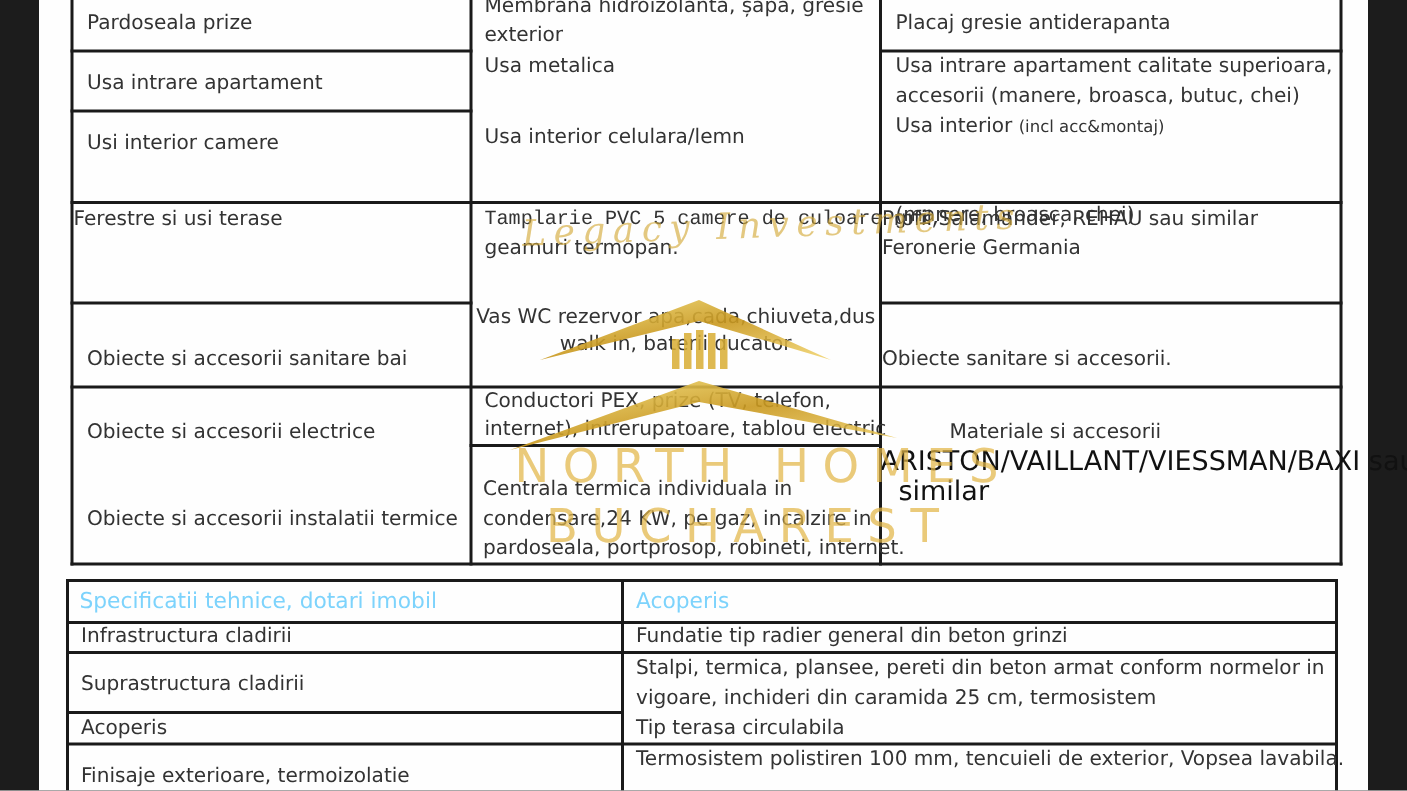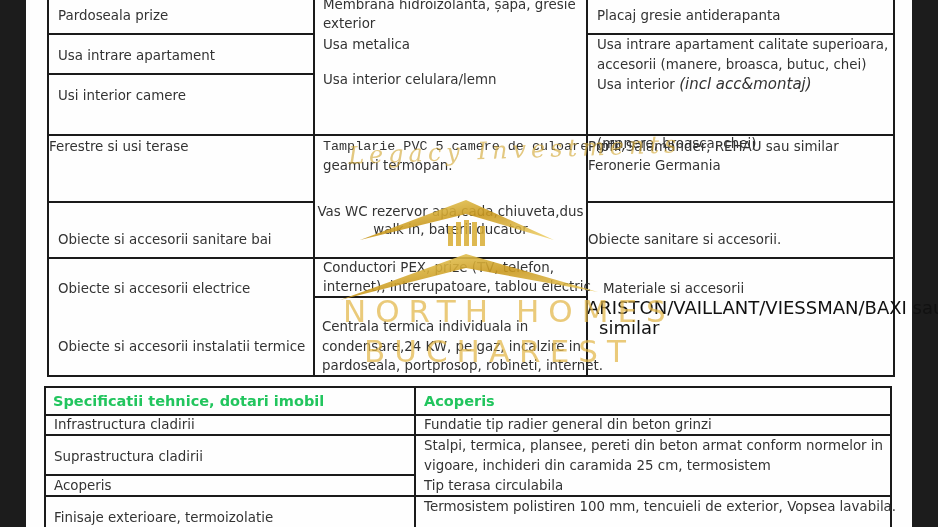--- a/index.html
+++ b/index.html
@@ -9,23 +9,23 @@
     font-family:"DejaVu Sans","Liberation Sans",sans-serif;
     color:#2a2a2a;
   }
   .page {
     position:absolute; left:26px; top:0; width:886px; height:527px;
     background:#fefefe;
   }
   .abs { position:absolute; }
   .line { position:absolute; background:#1a1a1a; }
   .txt { position:absolute; font-size:13.4px; line-height:19.5px; white-space:nowrap; color:#333; }
-  .small { font-size:15px;font-style:italic; }
+  .small { font-size:11px; }
   .dark { color:#111; font-size:18px; }
-  .bold { font-weight:bold; color:#22c55e; font-size:14.5px; }
+  .bold { font-weight:normal; color:#7dd3fc; font-size:14.5px; }
   .center { text-align:center; }
   .wm-script {
     position:absolute; left:348px; top:136px;
     font-family:"DejaVu Serif",serif; font-style:italic;
     font-size:24px; letter-spacing:5px; color:rgba(212,170,60,0.65);
     transform:rotate(-2deg); white-space:nowrap;
   }
   .wm-big {
     position:absolute; font-family:"DejaVu Sans",sans-serif;
     font-size:31px; letter-spacing:9px; color:rgba(226,182,70,0.72);
@@ -61,42 +61,42 @@
 <div class="txt" style="left:323px; top:-5px;">Membrana hidroizolanta, șapă, gresie</div>
 <div class="txt" style="left:323px; top:14px;">exterior</div>
 <div class="txt" style="left:597px; top:6px;">Placaj gresie antiderapanta</div>
 
 <div class="txt" style="left:58px; top:46px;">Usa intrare apartament</div>
 <div class="txt" style="left:323px; top:35px;">Usa metalica</div>
 <div class="txt" style="left:597px; top:35px;">Usa intrare apartament calitate superioara,</div>
 <div class="txt" style="left:597px; top:55px;">accesorii (manere, broasca, butuc, chei)</div>
 
 <div class="txt" style="left:58px; top:86px;">Usi interior camere</div>
-<div class="txt" style="left:323px; top:70px;">Usa interior celulara/lemn</div>
+<div class="txt" style="left:323px; top:82px;">Usa interior celulara/lemn</div>
 <div class="txt" style="left:597px; top:75px;">
   <span>Usa interior</span>
   <span class="small">(incl acc&amp;montaj)</span>
 </div>
 <div class="txt" style="left:597px; top:94px;margin-top:40px;">(manere, broasca, chei)</div>
 
 <div class="txt" style="left:49px; top:137px;">Ferestre si usi terase</div>
 <div class="txt" style="left:323px; top:137px;font-family:Liberation Mono, monospace;">Tamplarie PVC 5 camere de culoare gri,</div>
 <div class="txt" style="left:323px; top:156px;">geamuri termopan.</div>
 <div class="txt" style="left:588px; top:137px;">Profil Salamander, REHAU sau similar</div>
 <div class="txt" style="left:588px; top:156px;">Feronerie Germania</div>
 
 <div class="txt" style="left:58px; top:230px;">Obiecte si accesorii sanitare bai</div>
 <div class="txt center" style="left:315px; top:202px; width:271px;">Vas WC  rezervor apa,cada,chiuveta,dus</div>
 <div class="txt center" style="left:315px; top:220px; width:271px;">walk in, baterii ducator</div>
 <div class="txt" style="left:588px; top:230px;">Obiecte sanitare si accesorii.</div>
 
 <div class="txt" style="left:58px; top:279px;">Obiecte si accesorii electrice</div>
 <div class="txt" style="left:323px; top:258px;">Conductori PEX, prize (TV, telefon,</div>
 <div class="txt" style="left:323px; top:277px;">internet), intrerupatoare, tablou electric</div>
-<div class="txt" style="left:603px; top:279px;">Materiale si accesorii</div>
+<div class="txt" style="left:633px; top:279px;">Materiale si accesorii</div>
 <div class="txt dark" style="left:587px; top:298px;">ARISTON/VAILLANT/VIESSMAN/BAXI sau</div>
 <div class="txt dark" style="left:587px; top:318px;margin-left:12px;">similar</div>
 
 <div class="txt" style="left:58px; top:337px;">Obiecte si accesorii instalatii termice</div>
 <div class="txt" style="left:322px; top:317px;">Centrala termica individuala in</div>
 <div class="txt" style="left:322px; top:337px;">condensare,24 KW, pe gaz, incalzire in</div>
 <div class="txt" style="left:322px; top:356px;">pardoseala, portprosop, robineti, internet.</div>
 
 <div>
   <div class="wm-script">Legacy Investments</div>

